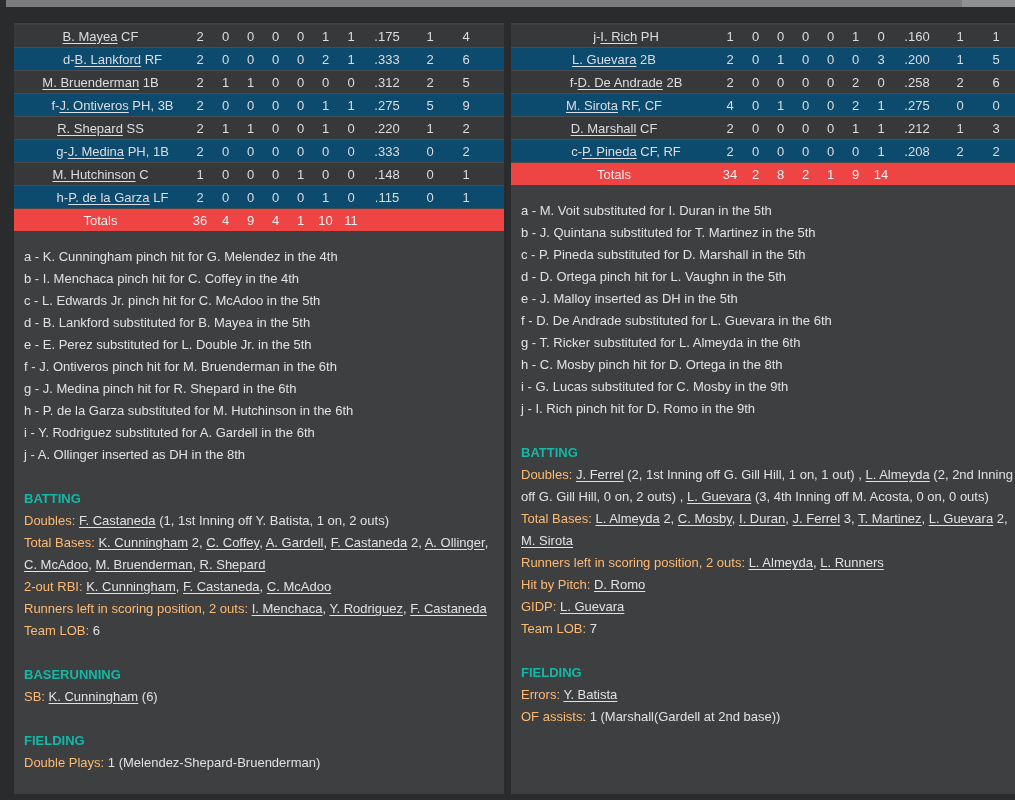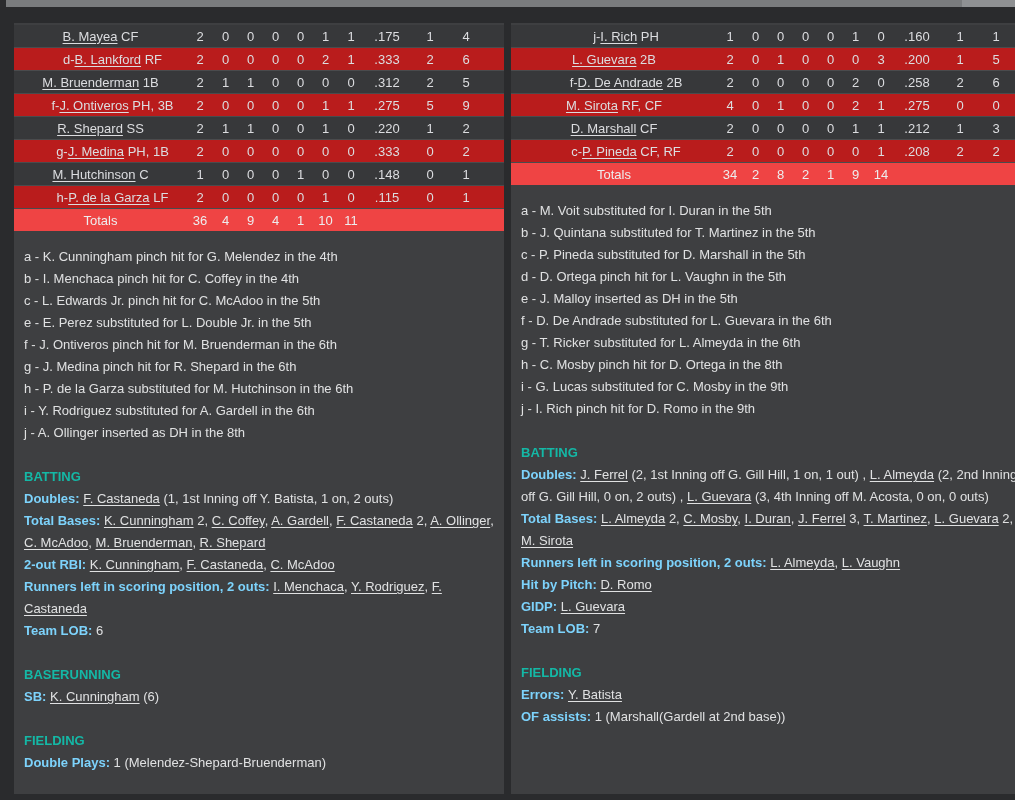--- a/index.html
+++ b/index.html
@@ -17,32 +17,32 @@
   .page{position:absolute;top:23px;left:14px;display:flex;gap:7px}
   .panel{background:#3e3f41;height:771px;overflow:hidden}
   .panel.p0{width:490px}
   .panel.p1{width:523px}
 
   table.box{border-collapse:collapse;table-layout:fixed;width:100%;margin-top:2px;font-size:13px;color:#dcdde0}
   table.box td{height:22px;padding:0;vertical-align:middle;text-align:center;overflow:hidden;white-space:nowrap}
   table.box tr{border-top:1px solid #4a4b4d}
   table.box tr:first-child{border-top:none}
   table.box tr.even{background:#37383a}
-  table.box tr.odd{background:#b91c1c}
+  table.box tr.odd{background:#0c4a6e}
   table.box tr.totals{background:#ef4444;color:#ededee}
   td.name{text-align:left;padding-left:10px}
   td.name.sub{padding-left:24px}
   td.sp{width:22px}
   .lnk{text-decoration:underline;text-underline-offset:2px;cursor:pointer}
   .pos{text-decoration:none}
 
   .notes{margin:15px 10px 0 10px;font-size:13px;line-height:22px;color:#e0e1e2}
   .section{margin-top:22px}
   .sec-title{font-weight:bold;color:#14b8a6}
-  .stat-line .b{font-weight:bold;color:#7dd3fc}
+  .stat-line .b{font-weight:normal;color:#fdba74}
   .stat-line{color:#e0e1e2}
 </style>
 </head>
 <body>
 
 <div class="topband">
   <div class="notch"></div>
   <div class="rseg"></div>
 </div>
 
@@ -189,20 +189,21 @@
             <td></td>
             <td></td>
             <td class="sp"></td>
           </tr>
         </tbody>
       </table>
       <div class="notes">
         <div class="note">a - K. Cunningham pinch hit for G. Melendez in the 4th</div>
         <div class="note">b - I. Menchaca pinch hit for C. Coffey in the 4th</div>
         <div class="note">c - L. Edwards Jr. pinch hit for C. McAdoo in the 5th</div>
+        <div class="note">d - B. Lankford substituted for B. Mayea in the 5th</div>
         <div class="note">e - E. Perez substituted for L. Double Jr. in the 5th</div>
         <div class="note">f - J. Ontiveros pinch hit for M. Bruenderman in the 6th</div>
         <div class="note">g - J. Medina pinch hit for R. Shepard in the 6th</div>
         <div class="note">h - P. de la Garza substituted for M. Hutchinson in the 6th</div>
         <div class="note">i - Y. Rodriguez substituted for A. Gardell in the 6th</div>
         <div class="note">j - A. Ollinger inserted as DH in the 8th</div>
         <div class="section">
           <div class="sec-title">BATTING</div>
           <div class="stat-line"><span class="b">Doubles: </span><span class="lnk">F. Castaneda</span><span class="p"> (1, 1st Inning off Y. Batista, 1 on, 2 outs)</span></div>
           <div class="stat-line"><span class="b">Total Bases: </span><span class="lnk">K. Cunningham</span><span class="p"> 2, </span><span class="lnk">C. Coffey</span><span class="p">, </span><span class="lnk">A. Gardell</span><span class="p">, </span><span class="lnk">F. Castaneda</span><span class="p"> 2, </span><span class="lnk">A. Ollinger</span><span class="p">, </span><span class="lnk">C. McAdoo</span><span class="p">, </span><span class="lnk">M. Bruenderman</span><span class="p">, </span><span class="lnk">R. Shepard</span></div>
@@ -345,21 +346,21 @@
         <div class="note">e - J. Malloy inserted as DH in the 5th</div>
         <div class="note">f - D. De Andrade substituted for L. Guevara in the 6th</div>
         <div class="note">g - T. Ricker substituted for L. Almeyda in the 6th</div>
         <div class="note">h - C. Mosby pinch hit for D. Ortega in the 8th</div>
         <div class="note">i - G. Lucas substituted for C. Mosby in the 9th</div>
         <div class="note">j - I. Rich pinch hit for D. Romo in the 9th</div>
         <div class="section">
           <div class="sec-title">BATTING</div>
           <div class="stat-line"><span class="b">Doubles: </span><span class="lnk">J. Ferrel</span><span class="p"> (2, 1st Inning off G. Gill Hill, 1 on, 1 out) , </span><span class="lnk">L. Almeyda</span><span class="p"> (2, 2nd Inning off G. Gill Hill, 0 on, 2 outs) , </span><span class="lnk">L. Guevara</span><span class="p"> (3, 4th Inning off M. Acosta, 0 on, 0 outs)</span></div>
           <div class="stat-line"><span class="b">Total Bases: </span><span class="lnk">L. Almeyda</span><span class="p"> 2, </span><span class="lnk">C. Mosby</span><span class="p">, </span><span class="lnk">I. Duran</span><span class="p">, </span><span class="lnk">J. Ferrel</span><span class="p"> 3, </span><span class="lnk">T. Martinez</span><span class="p">, </span><span class="lnk">L. Guevara</span><span class="p"> 2, </span><span class="lnk">M. Sirota</span></div>
-          <div class="stat-line"><span class="b">Runners left in scoring position, 2 outs: </span><span class="lnk">L. Almeyda</span><span class="p">, </span><span class="lnk">L. Vaughn</span></div>
+          <div class="stat-line"><span class="b">Runners left in scoring position, 2 outs: </span><span class="lnk">L. Almeyda</span><span class="p">, </span><span class="lnk">L. Runners</span></div>
           <div class="stat-line"><span class="b">Hit by Pitch: </span><span class="lnk">D. Romo</span></div>
           <div class="stat-line"><span class="b">GIDP: </span><span class="lnk">L. Guevara</span></div>
           <div class="stat-line"><span class="b">Team LOB: </span><span class="p">7</span></div>
         </div>
         <div class="section">
           <div class="sec-title">FIELDING</div>
           <div class="stat-line"><span class="b">Errors: </span><span class="lnk">Y. Batista</span></div>
           <div class="stat-line"><span class="b">OF assists: </span><span class="p">1 (Marshall(Gardell at 2nd base))</span></div>
         </div>
       </div>

